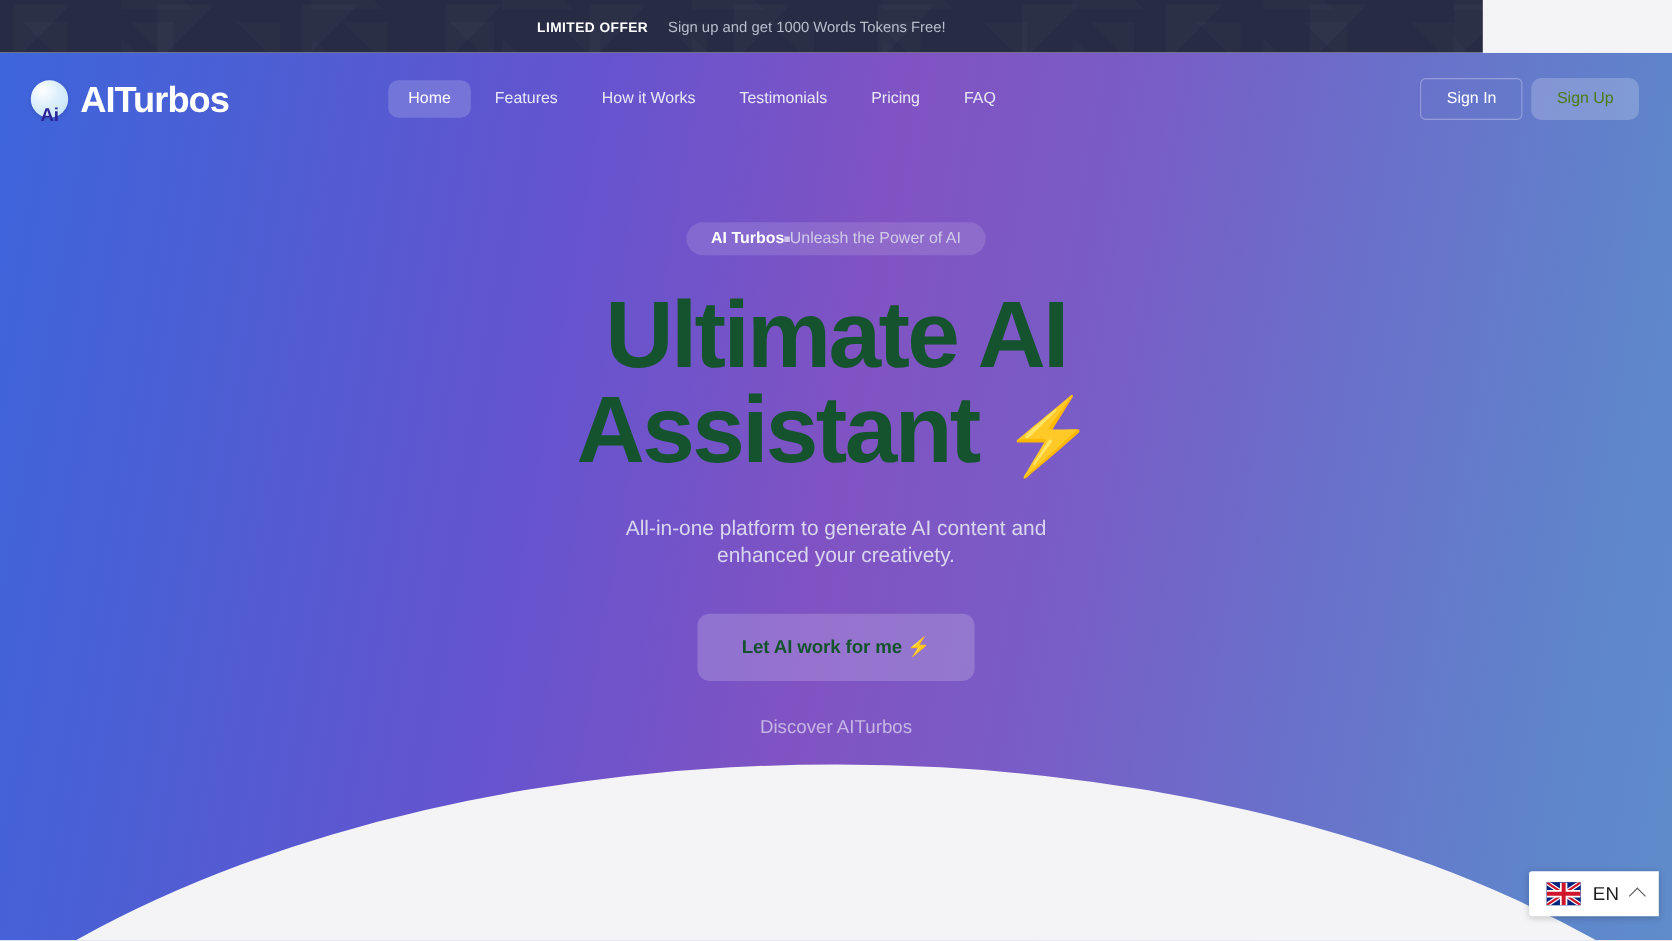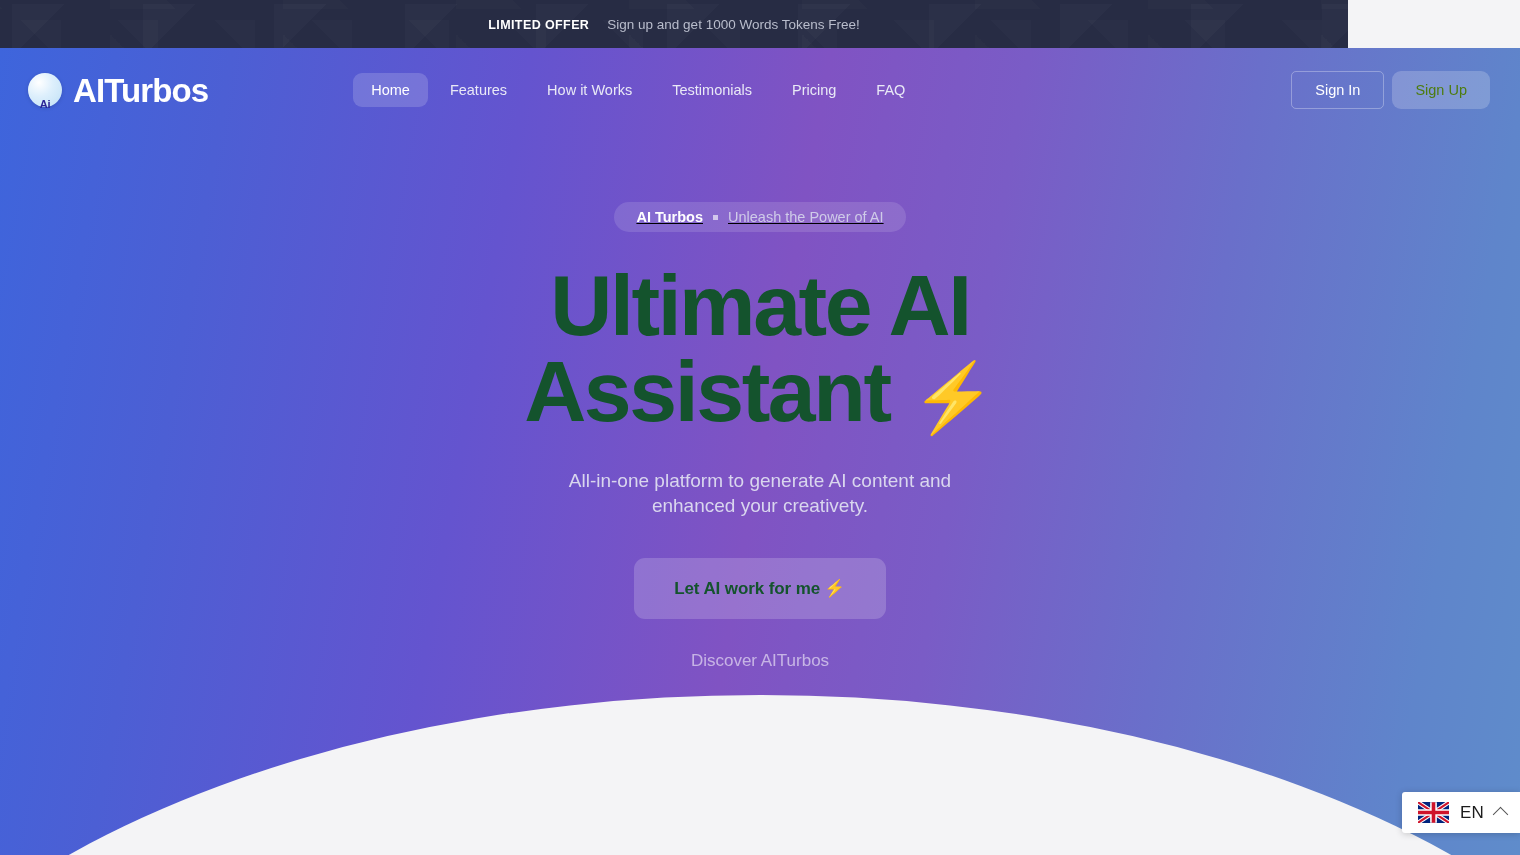--- a/index.html
+++ b/index.html
@@ -86,21 +86,21 @@
     cursor:pointer; flex:0 0 auto;
   }
   .brand-badge{
     width:34px; height:34px; border-radius:50%;
     background:radial-gradient(circle at 32% 28%, #ffffff 0%, #ddeffc 42%, #bfe0f5 100%);
     display:flex; align-items:center; justify-content:center;
     box-shadow:0 1px 4px rgba(0,0,0,.14);
     flex:0 0 auto;
   }
   .brand-badge span{
-    font-size:11px; font-weight:bold; color:#2b2496;
+    font-size:17px; font-weight:bold; color:#2b2496;
     letter-spacing:-.3px; line-height:1;margin-top:28px;
   }
   .brand-name{
     color:#ffffff; font-size:33px; font-weight:bold;
     letter-spacing:-.9px; line-height:1;
   }
 
   .nav-links{
     display:flex; align-items:center;
     gap:4px;
@@ -137,26 +137,25 @@
     font-family:inherit;
   }
 
   
   .hero-content{
     position:relative; z-index:5;
     display:flex; flex-direction:column; align-items:center;
     padding-top:70px;
   }
   .hero-pill{
-    display:inline-flex; align-items:center; gap:10px;
+    display:inline-flex; align-items:center; gap:0;
     background:rgba(255,255,255,.13);
     border-radius:999px;
     padding:7px 22px;
     cursor:default;
-    text-decoration:underline;
   }
   .pill-strong{ color:#ffffff; font-size:14.5px; font-weight:600; }
   .pill-dot{
     width:5px; height:5px; background:rgba(255,255,255,.62);
     display:inline-block;
   }
   .pill-text{ color:#cfcbe8; font-size:14.5px; font-weight:400; }
 
   .hero-title{
     margin-top:30px;
@@ -191,21 +190,21 @@
   .hero-discover{
     margin-top:32px;
     color:rgba(255,255,255,.56);
     font-size:17px;
     cursor:pointer;
     text-decoration:none;
   }
 
   
   .lang{
-    position:absolute; right:0px; bottom:22px;
+    position:absolute; right:12px; bottom:22px;
     z-index:20;
     display:flex; align-items:center; gap:11px;
     background:#ffffff;
     padding:10px 14px 10px 16px;
     border-radius:3px 0 0 3px;
     box-shadow:0 1px 7px rgba(0,0,0,.20);
     cursor:pointer;
   }
   .flag{
     width:31px; height:21px;

